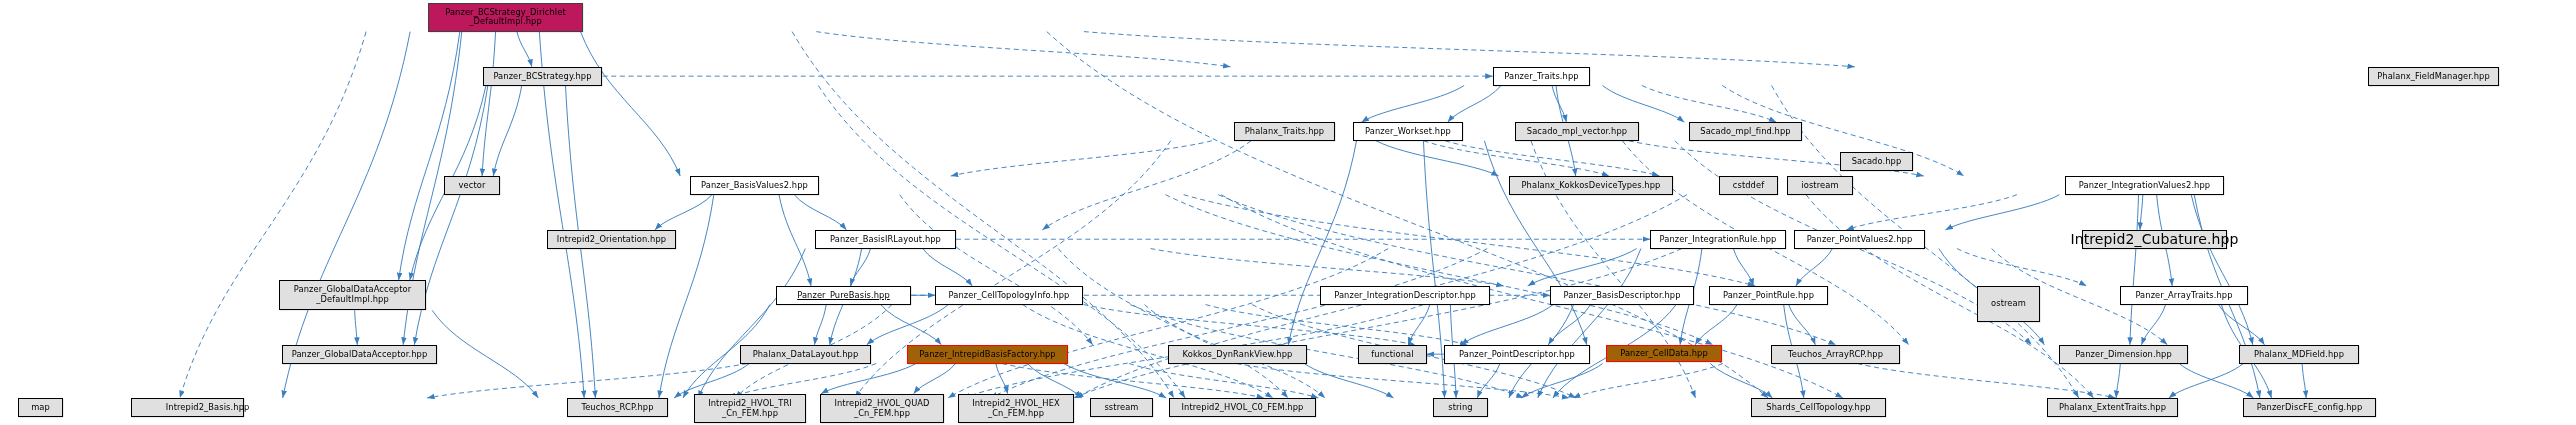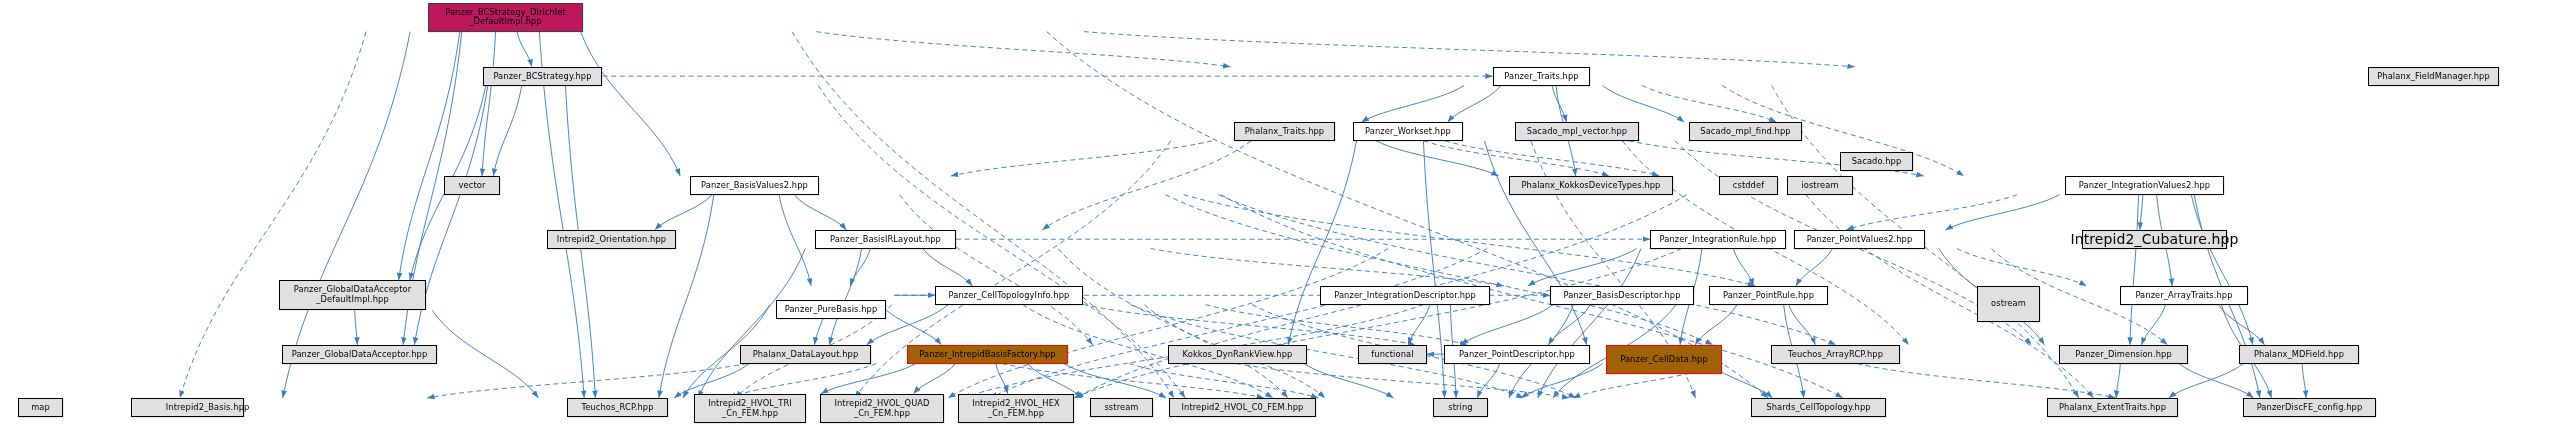--- a/index.html
+++ b/index.html
@@ -171,34 +171,34 @@
       <div class="node " style="left: 1719px; top: 176px; width: 59px; height: 18.7px; font-size: 8.3px;">cstddef</div>
       <div class="node " style="left: 1787px; top: 176px; width: 66px; height: 18.7px; font-size: 8.3px;">iostream</div>
       <div class="node white" style="left: 2065px; top: 176px; width: 159px; height: 18.7px; font-size: 8.3px;">Panzer_IntegrationValues2.hpp</div>
       <div class="node " style="left: 547px; top: 230px; width: 129px; height: 18.7px; font-size: 8.3px;">Intrepid2_Orientation.hpp</div>
       <div class="node white" style="left: 815px; top: 230px; width: 141px; height: 18.7px; font-size: 8.3px;">Panzer_BasisIRLayout.hpp</div>
       <div class="node white" style="left: 1650px; top: 230px; width: 136px; height: 18.7px; font-size: 8.3px;">Panzer_IntegrationRule.hpp</div>
       <div class="node white" style="left: 1794px; top: 230px; width: 131px; height: 18.7px; font-size: 8.3px;">Panzer_PointValues2.hpp</div>
       <div class="node " style="left: 2076px; top: 230px; width: 145px; height: 18.7px; font-size: 14px; margin-left: 6px;">Intrepid2_Cubature.hpp</div>
       <div class="node " style="left: 279px; top: 280px; width: 147px; height: 30px; font-size: 8.3px;">Panzer_GlobalDataAcceptor
 _DefaultImpl.hpp</div>
-      <div class="node white" style="left: 776px; top: 300px; width: 110px; height: 18.7px; font-size: 8.3px;">Panzer_PureBasis.hpp</div>
+      <div class="node white" style="left: 776px; top: 286px; width: 135px; height: 18.7px; font-size: 8.3px; text-decoration: underline;">Panzer_PureBasis.hpp</div>
       <div class="node white" style="left: 935px; top: 286px; width: 148px; height: 18.7px; font-size: 8.3px;">Panzer_CellTopologyInfo.hpp</div>
       <div class="node white" style="left: 1320px; top: 286px; width: 170px; height: 18.7px; font-size: 8.3px;">Panzer_IntegrationDescriptor.hpp</div>
       <div class="node white" style="left: 1550px; top: 286px; width: 144px; height: 18.7px; font-size: 8.3px;">Panzer_BasisDescriptor.hpp</div>
       <div class="node white" style="left: 1709px; top: 286px; width: 119px; height: 18.7px; font-size: 8.3px;">Panzer_PointRule.hpp</div>
       <div class="node " style="left: 1977px; top: 286px; width: 63px; height: 36px; font-size: 8.3px;">ostream</div>
       <div class="node white" style="left: 2120px; top: 286px; width: 128px; height: 18.7px; font-size: 8.3px;">Panzer_ArrayTraits.hpp</div>
       <div class="node " style="left: 282px; top: 345px; width: 155px; height: 18.7px; font-size: 8.3px;">Panzer_GlobalDataAcceptor.hpp</div>
       <div class="node " style="left: 740px; top: 345px; width: 131px; height: 18.7px; font-size: 8.3px;">Phalanx_DataLayout.hpp</div>
       <div class="node red" style="left: 907px; top: 345px; width: 161px; height: 18.7px; font-size: 8.3px;">Panzer_IntrepidBasisFactory.hpp</div>
       <div class="node " style="left: 1168px; top: 345px; width: 139px; height: 18.7px; font-size: 8.3px;">Kokkos_DynRankView.hpp</div>
       <div class="node " style="left: 1358px; top: 345px; width: 69px; height: 18.7px; font-size: 8.3px;">functional</div>
       <div class="node white" style="left: 1444px; top: 345px; width: 146px; height: 18.7px; font-size: 8.3px;">Panzer_PointDescriptor.hpp</div>
-      <div class="node red" style="left: 1606px; top: 345px; width: 116px; height: 29px; font-size: 8.3px;">Panzer_CellData.hpp</div>
+      <div class="node red" style="left: 1606px; top: 345px; width: 116px; height: 17px; font-size: 8.3px;">Panzer_CellData.hpp</div>
       <div class="node " style="left: 1771px; top: 345px; width: 129px; height: 18.7px; font-size: 8.3px;">Teuchos_ArrayRCP.hpp</div>
       <div class="node " style="left: 2059px; top: 345px; width: 129px; height: 18.7px; font-size: 8.3px;">Panzer_Dimension.hpp</div>
       <div class="node " style="left: 2239px; top: 345px; width: 120px; height: 18.7px; font-size: 8.3px;">Phalanx_MDField.hpp</div>
       <div class="node " style="left: 18px; top: 398px; width: 45px; height: 18.7px; font-size: 8.3px;">map</div>
       <div class="node " style="left: 131px; top: 398px; width: 113px; height: 18.7px; font-size: 8.3px; padding-left: 43px;">Intrepid2_Basis.hpp</div>
       <div class="node " style="left: 567px; top: 398px; width: 101px; height: 18.7px; font-size: 8.3px;">Teuchos_RCP.hpp</div>
       <div class="node " style="left: 694px; top: 394px; width: 112px; height: 29px; font-size: 8.3px;">Intrepid2_HVOL_TRI
 _Cn_FEM.hpp</div>
       <div class="node " style="left: 820px; top: 394px; width: 124px; height: 29px; font-size: 8.3px;">Intrepid2_HVOL_QUAD
 _Cn_FEM.hpp</div>

